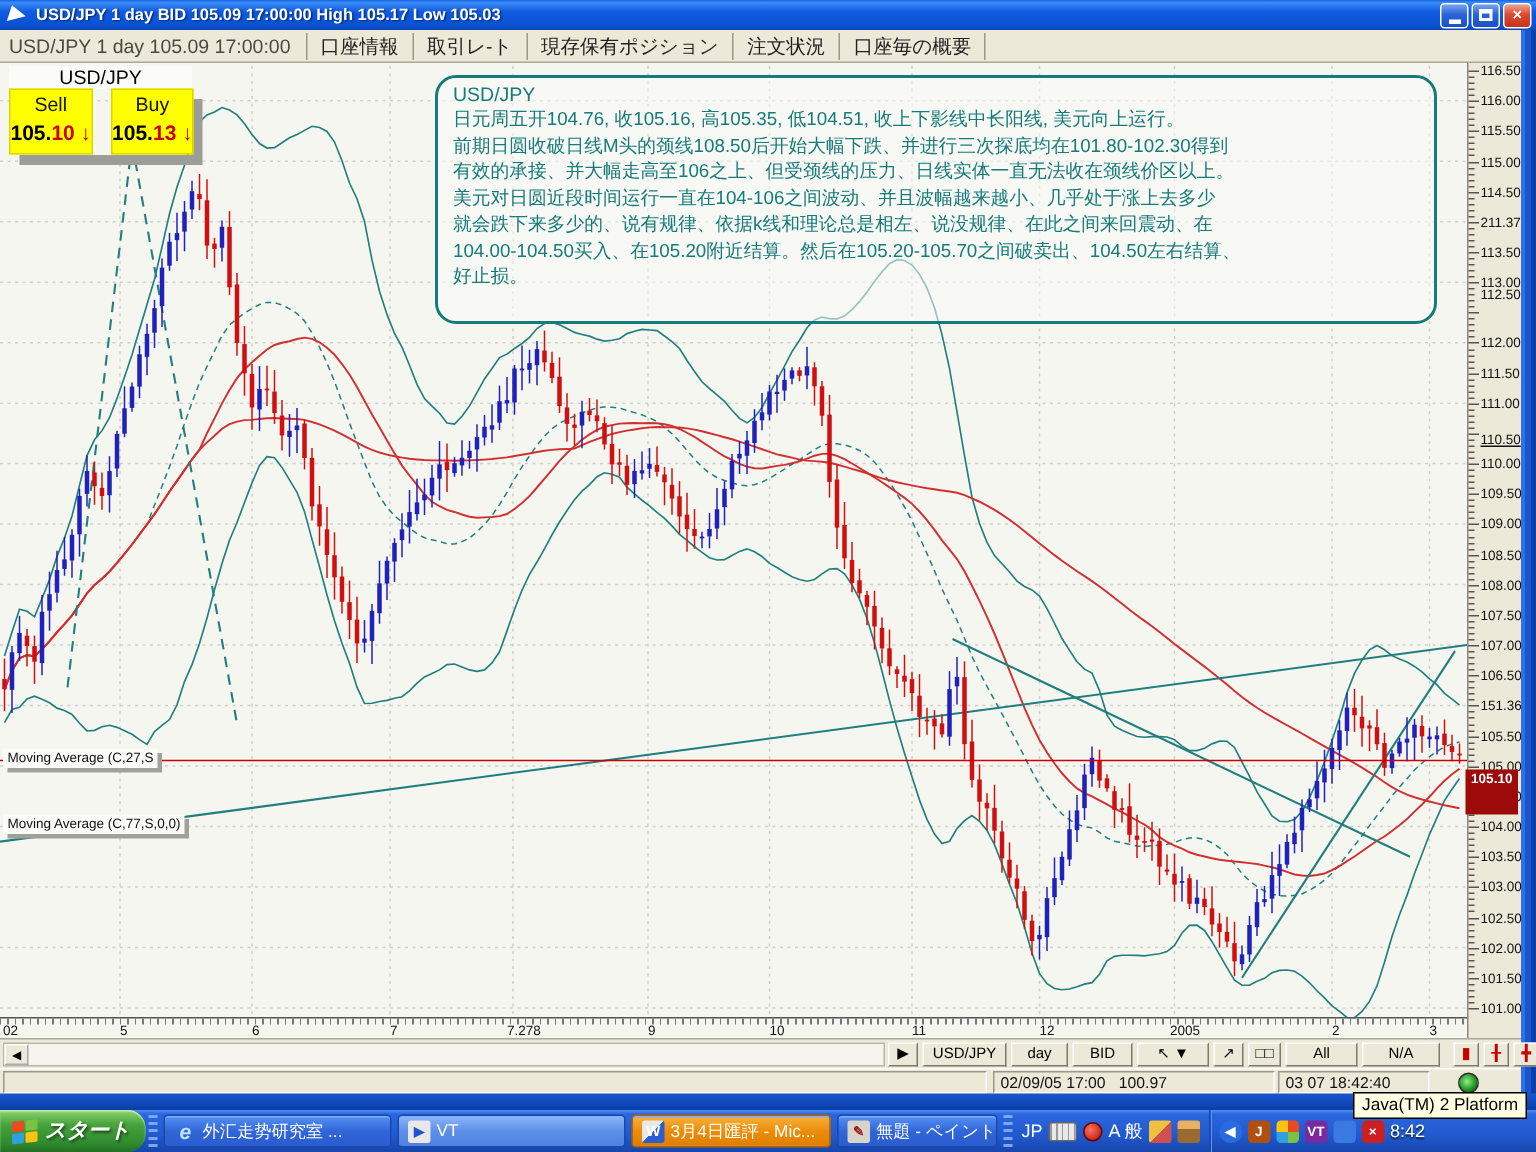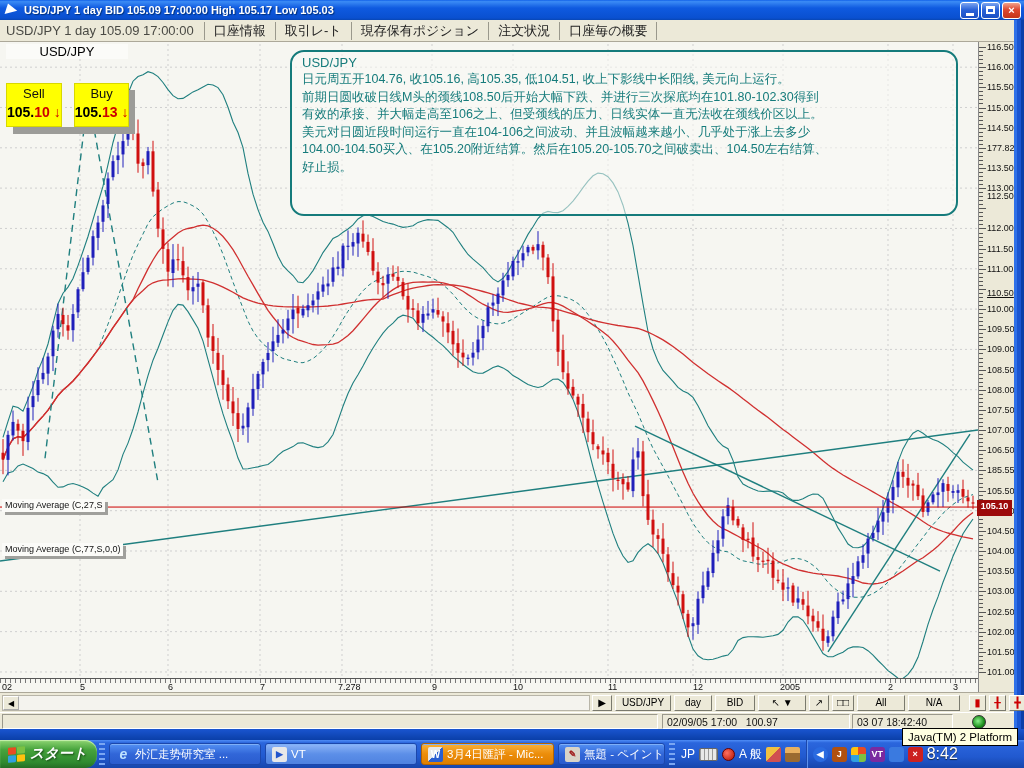--- a/index.html
+++ b/index.html
@@ -35,26 +35,26 @@
   #chartwrap { position:absolute; left:0; top:42px; width:1014px; height:650px; background:#f6f6f1; overflow:hidden; }
   #chartsvg { position:absolute; left:0; top:0; }
   .xaxisline { position:absolute; left:0; top:636px; width:978px; height:1px; background:#555; }
   .xticks { position:absolute; left:0; top:637px; width:978px; height:4px;
     background:repeating-linear-gradient(90deg,#777 0 1px,transparent 1px 5px); }
   .xlab { position:absolute; top:640px; font-size:9px; color:#111; white-space:nowrap; }
   
   #paxis { position:absolute; left:978px; top:0; width:36px; height:650px; background:#ece9d8; border-left:1px solid #888; }
   .ptick { position:absolute; left:0; height:1px; background:#555; }
   .plab { position:absolute; left:8px; font-size:9px; color:#111; white-space:nowrap; }
-  #curprice { position:absolute; left:977px; width:35px; height:16px; background:#9c0a0a; color:#fff;
-    font-size:9px; font-weight:bold; text-align:center; line-height:13px; z-index:5; }
+  #curprice { position:absolute; left:977px; width:35px; height:30px; background:#9c0a0a; color:#fff;
+    font-size:9px; font-weight:bold; text-align:center; line-height:13px; z-index:5;margin-top:13px; }
   
   #tradepanel { position:absolute; left:6px; top:2px; width:122px; z-index:4; }
   .tphead { text-align:center; font-size:13px; color:#000; background:rgba(252,252,248,.9); height:15px; line-height:15px; }
-  .tpbtns { display:flex; gap:12px; box-shadow:7px 7px 0 #9c9c98;margin-top:24px; }
+  .tpbtns { display:flex; gap:12px; box-shadow:7px 7px 0 #9c9c98; }
   .tpbtn { width:60px; height:44px; background:#ffff00; border:1px solid #d8d800; text-align:center; cursor:pointer; }
   .tpbtn .lab { font-size:13px; color:#111; margin-top:2px; }
   .tpbtn .price { font-size:14px; font-weight:bold; color:#000; margin-top:3px; white-space:nowrap; }
   .tpbtn .pip, .tpbtn .arr { color:#cc0000; }
   
   #annot { position:absolute; left:290px; top:8px; width:668px; height:166px; border:2px solid #157b7b;
     border-radius:14px; background:rgba(250,250,246,.55); padding:3px 10px; color:#157b7b; z-index:3; }
   #annot .atitle { font-size:13px; margin-bottom:1px; }
   #annot .aline { font-size:12.5px; line-height:17.5px; white-space:nowrap; }
   
@@ -114,21 +114,21 @@
   .ticon.paint { background:#d8d4c8; color:#a02020; font-size:9px; }
   #langbar { display:flex; align-items:center; gap:4px; color:#fff; font-size:12px; margin-left:4px; }
   .kbicon { width:19px; height:13px; background:#e8e8e8; border:1px solid #666; border-radius:2px;
     background-image:repeating-linear-gradient(90deg,#999 0 1px,transparent 1px 4px); }
   .mouseicon { width:13px; height:13px; border-radius:50%; background:radial-gradient(circle at 4px 4px,#ff7060,#b01000); border:1px solid #600; }
   .smico { width:15px; height:15px; border-radius:2px; }
   #tray { display:flex; align-items:center; gap:4px; margin-left:6px; padding-left:6px;
     border-left:1px solid #1c47ab; box-shadow:inset 1px 0 0 #5c92ee; height:28px; }
   .tico { width:15px; height:15px; border-radius:3px; color:#fff; font-size:9px; font-weight:bold;
     text-align:center; line-height:15px; }
-  #clock { color:#fff; font-size:16px; margin:0 8px 0 4px; text-shadow:0 1px 1px #123; }
+  #clock { color:#fff; font-size:12px; margin:0 8px 0 4px; text-shadow:0 1px 1px #123; }
 
   
   #jtooltip { position:absolute; left:902px; top:728px; height:18px; background:#ffffe1; border:1px solid #000;
     font-size:11.5px; color:#000; line-height:16px; padding:0 5px; z-index:20; white-space:nowrap; }
 </style>
 </head>
 <body>
 
 <div id="win">
 
@@ -759,37 +759,37 @@
         <div class="ptick" style="top: 613.8px; width: 4px;"></div>
         <div class="ptick" style="top: 617.9px; width: 4px;"></div>
         <div class="ptick" style="top: 621.9px; width: 4px;"></div>
         <div class="ptick" style="top: 625.9px; width: 4px;"></div>
         <div class="ptick" style="top: 630px; width: 7px;"></div>
         <div class="plab" style="top: 0px;">116.50</div>
         <div class="plab" style="top: 20.2px;">116.00</div>
         <div class="plab" style="top: 40.3px;">115.50</div>
         <div class="plab" style="top: 60.5px;">115.00</div>
         <div class="plab" style="top: 80.6px;">114.50</div>
-        <div class="plab" style="top: 100.8px;">177.82</div>
+        <div class="plab" style="top: 100.8px;">211.37</div>
         <div class="plab" style="top: 121px;">113.50</div>
         <div class="plab" style="top: 141.1px;">113.00</div>
         <div class="plab" style="top: 149px;">112.50</div>
         <div class="plab" style="top: 181.4px;">112.00</div>
         <div class="plab" style="top: 201.6px;">111.50</div>
         <div class="plab" style="top: 221.8px;">111.00</div>
         <div class="plab" style="top: 246px; text-decoration: underline;">110.50</div>
         <div class="plab" style="top: 262.1px; text-align: center;">110.00</div>
         <div class="plab" style="top: 282.2px;">109.50</div>
         <div class="plab" style="top: 302.4px;">109.00</div>
         <div class="plab" style="top: 322.6px;">108.50</div>
         <div class="plab" style="top: 342.7px;">108.00</div>
         <div class="plab" style="top: 362.9px;">107.50</div>
         <div class="plab" style="top: 383px;">107.00</div>
         <div class="plab" style="top: 403.2px;">106.50</div>
-        <div class="plab" style="top: 423.4px;">185.55</div>
+        <div class="plab" style="top: 423.4px;">151.36</div>
         <div class="plab" style="top: 443.5px;">105.50</div>
         <div class="plab" style="top: 463.7px;">105.00</div>
         <div class="plab" style="top: 483.8px;">104.50</div>
         <div class="plab" style="top: 504px;">104.00</div>
         <div class="plab" style="top: 524.2px;">103.50</div>
         <div class="plab" style="top: 544.3px;">103.00</div>
         <div class="plab" style="top: 564.5px;">102.50</div>
         <div class="plab" style="top: 584.6px;">102.00</div>
         <div class="plab" style="top: 604.8px;">101.50</div>
         <div class="plab" style="top: 625px;">101.00</div>
@@ -810,20 +810,21 @@
       </div>
     </div>
 
     <div id="annot">
       <div class="atitle">USD/JPY</div>
       <div id="annotlines">
           <div class="aline">日元周五开104.76, 收105.16, 高105.35, 低104.51, 收上下影线中长阳线, 美元向上运行。</div>
           <div class="aline">前期日圆收破日线M头的颈线108.50后开始大幅下跌、并进行三次探底均在101.80-102.30得到</div>
           <div class="aline">有效的承接、并大幅走高至106之上、但受颈线的压力、日线实体一直无法收在颈线价区以上。</div>
           <div class="aline">美元对日圆近段时间运行一直在104-106之间波动、并且波幅越来越小、几乎处于涨上去多少</div>
+          <div class="aline">就会跌下来多少的、说有规律、依据k线和理论总是相左、说没规律、在此之间来回震动、在</div>
           <div class="aline">104.00-104.50买入、在105.20附近结算。然后在105.20-105.70之间破卖出、104.50左右结算、</div>
           <div class="aline">好止损。</div>
         </div>
     </div>
 
     <div class="malabel" style="top:457px;">Moving Average (C,27,S</div>
     <div class="malabel" style="top:501px;">Moving Average (C,77,S,0,0)</div>
   </div>
 
   <div id="rborder"></div>

